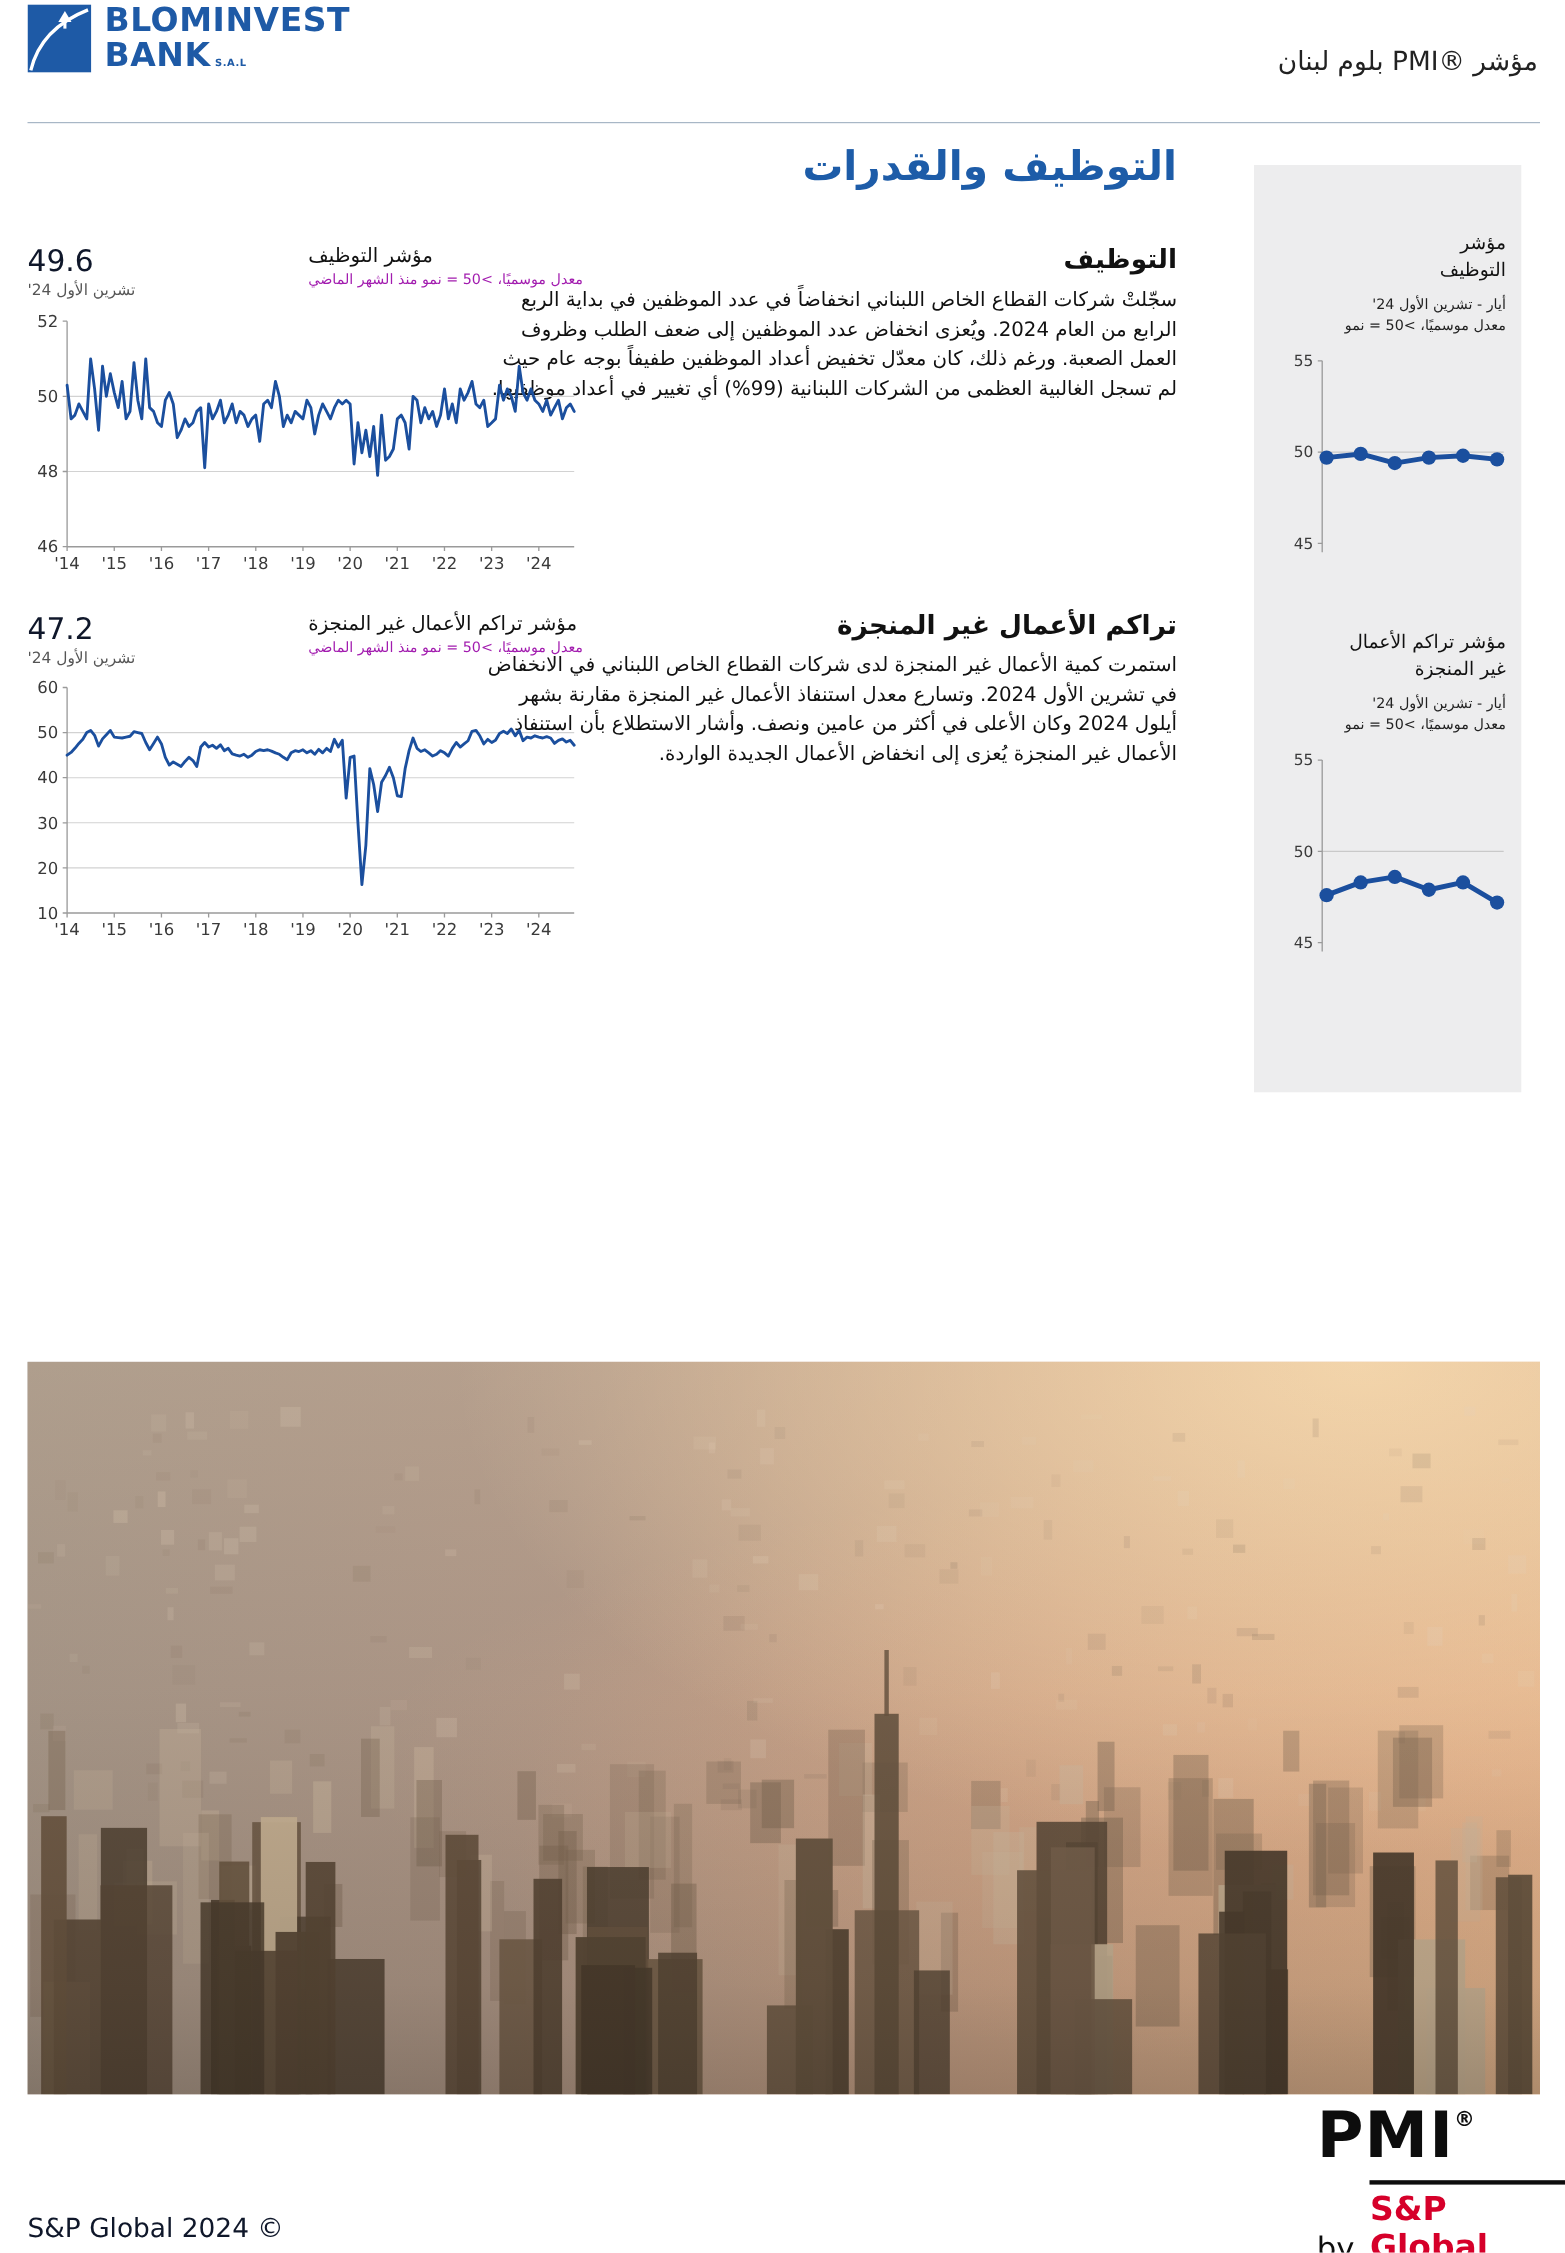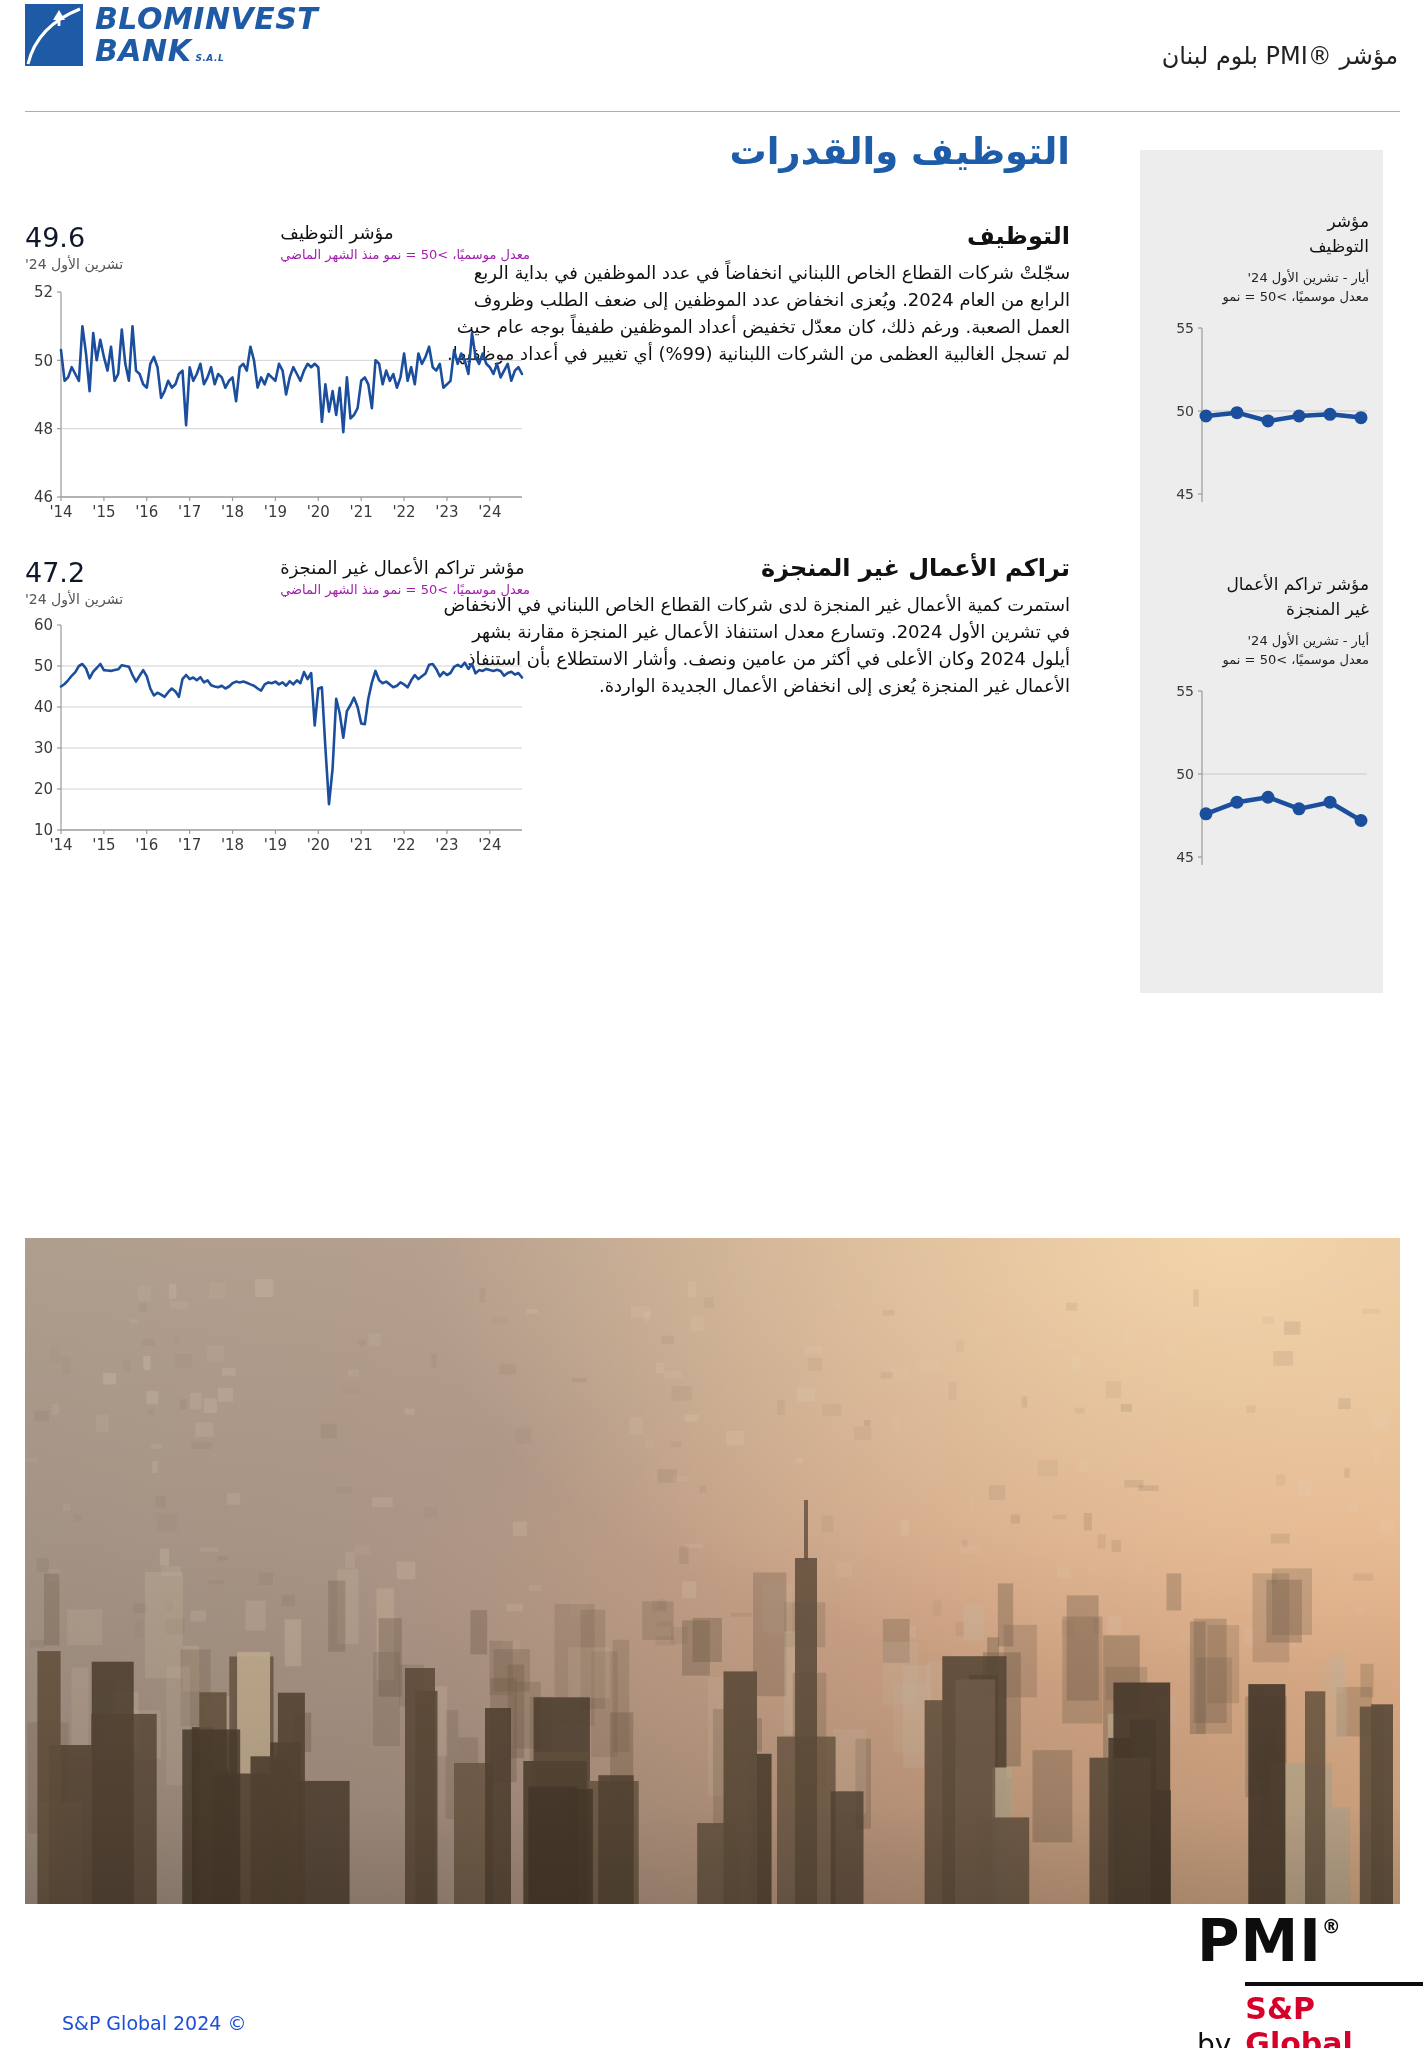--- a/index.html
+++ b/index.html
@@ -1,20 +1,20 @@
 <!DOCTYPE html>
 <html><head>
 <meta charset="utf-8">
 <style>
   html,body{margin:0;padding:0;background:#fff;}
   .page{position:relative;width:1423px;height:2048px;background:#fff;overflow:hidden;
         font-family:"DejaVu Sans",sans-serif;color:#111;}
 
   
-  .logo{position:absolute;left:25px;top:4px;display:flex;gap:12px;align-items:center;font-style:italic;}
+  .logo{position:absolute;left:25px;top:4px;display:flex;gap:12px;align-items:center;}
   .logo-mark{width:58px;height:62px;display:block;}
   .logo-text{line-height:1;}
   .logo-line1{font-size:30px;font-weight:800;color:#1e5aa6;letter-spacing:.5px;}
   .logo-line2{font-size:30px;font-weight:800;color:#1e5aa6;letter-spacing:.5px;margin-top:2px;}
   .logo-sal{font-size:9px;font-weight:700;color:#1e5aa6;margin-left:4px;}
   .report-title{position:absolute;right:25px;top:42px;font-size:24px;color:#222;direction:rtl;}
   .header-rule{position:absolute;left:25px;right:23px;top:111px;border-top:1px solid #9fb0c0;height:0;}
 
   
   .page-title{position:absolute;right:353px;top:130px;font-size:37px;font-weight:bold;
@@ -53,21 +53,21 @@
     background:
       radial-gradient(ellipse at 88% 0%, rgba(255,226,178,.9), rgba(255,216,170,0) 48%),
       radial-gradient(ellipse at 100% 55%, rgba(242,182,142,.5), rgba(242,182,142,0) 55%),
       linear-gradient(100deg,#9d9185 0%,#a89385 35%,#c49e84 65%,#dfb28a 100%);}
   .photo svg{position:absolute;left:0;top:0;}
   .photo-haze{position:absolute;left:0;top:0;right:0;bottom:0;
     background:linear-gradient(to bottom, rgba(222,192,162,.28), rgba(200,160,130,.12) 45%,
                rgba(95,74,55,.18) 85%, rgba(62,50,38,.3));}
 
   
-  .copyright{position:absolute;left:25px;top:2012px;font-size:19px;color:#1d4ed8;margin-left:37px;}
+  .copyright{position:absolute;left:25px;top:2012px;font-size:24px;color:#0f172a;}
   .pmi-logo{position:absolute;left:1197px;top:1912px;}
   .pmi-word{font-size:58px;font-weight:800;color:#0d0d0d;letter-spacing:1px;line-height:1;}
   .pmi-reg{font-size:19px;font-weight:700;vertical-align:28px;letter-spacing:0;}
   .pmi-by{display:flex;align-items:flex-end;gap:14px;margin-top:12px;}
   .pmi-by .by{font-size:28px;color:#0d0d0d;}
   .pmi-by .spg{font-size:30px;font-weight:bold;color:#d6002a;border-top:4px solid #0d0d0d;padding-top:5px;}
 </style>
 </head>
 <body>
 

